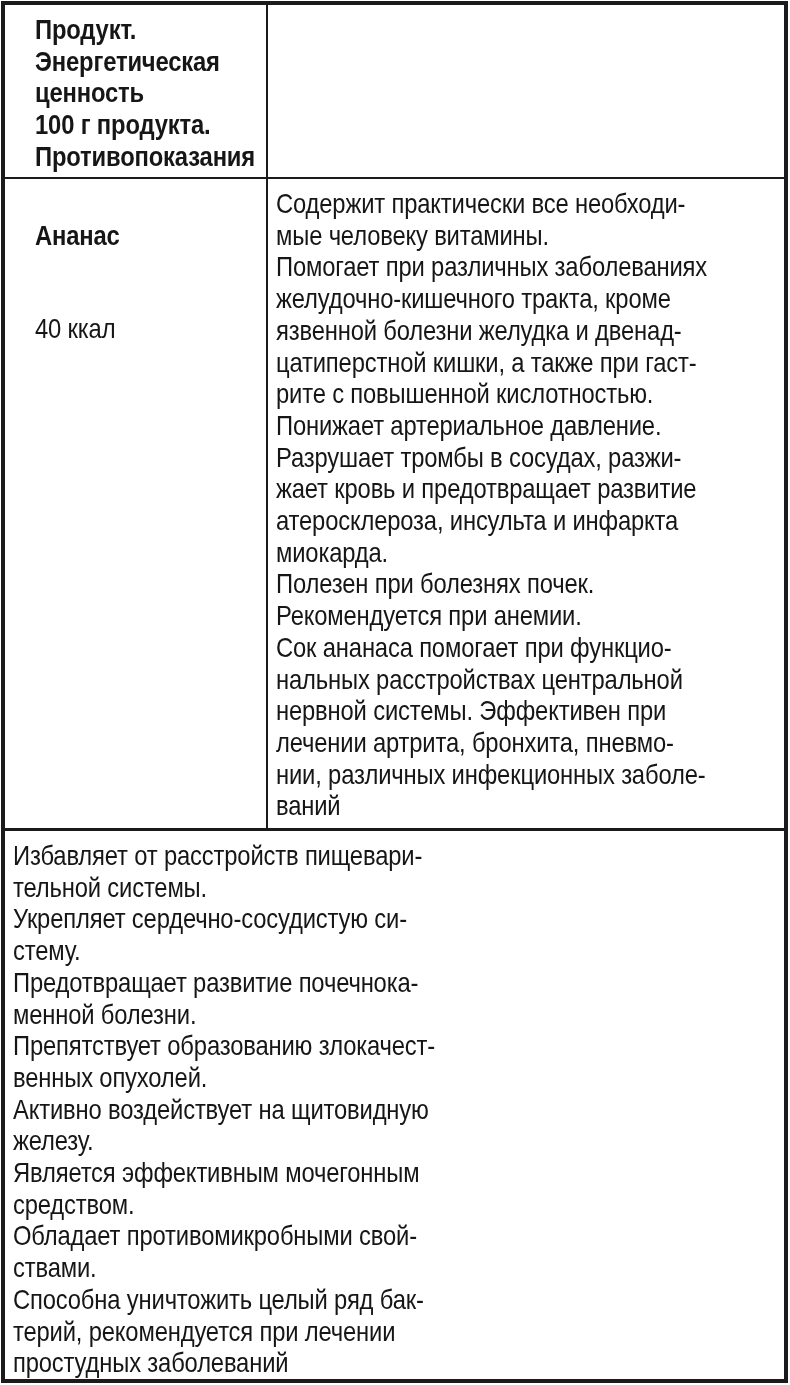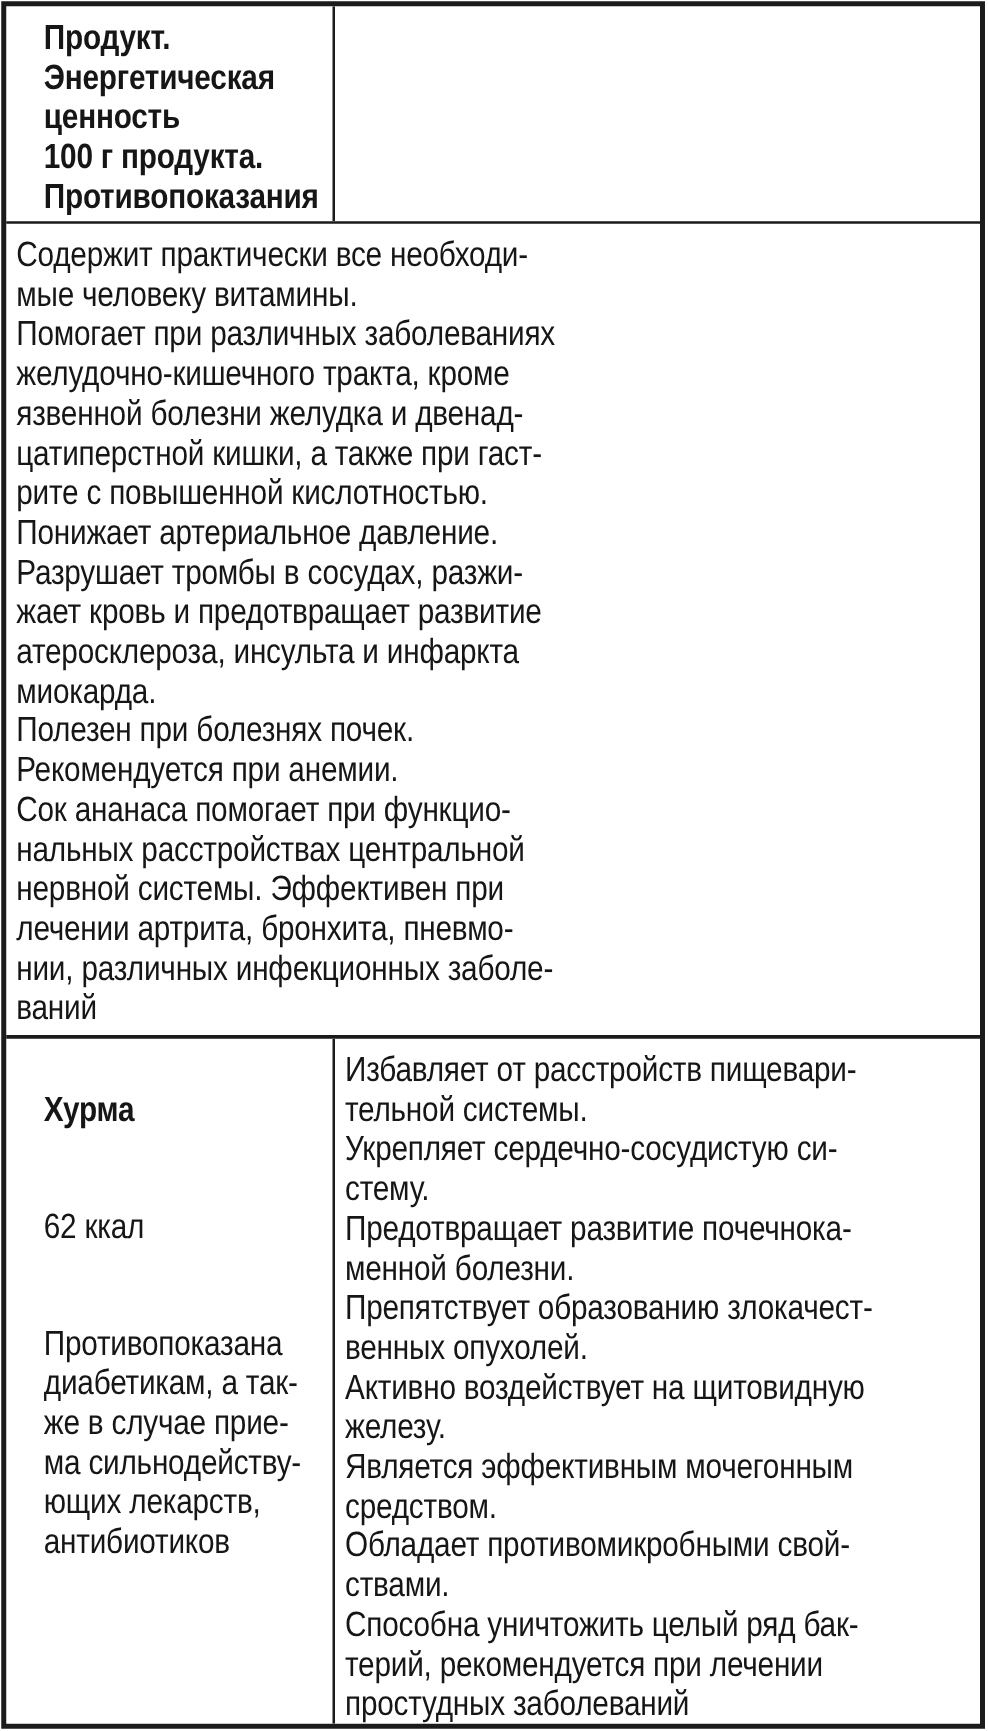--- a/index.html
+++ b/index.html
@@ -78,20 +78,27 @@
       <div class="cell left">
         <div class="txt bold">Продукт.
 Энергетическая
 ценность
 100 г продукта.
 Противопоказания</div>
       </div>
     </div>
 
     <div class="trow r1">
+      <div class="cell left">
+        <div class="txt">
+          <div class="product-name">Ананас</div>
+          <div class="energy-value">40 ккал</div>
+          <div class="contraindications"></div>
+        </div>
+      </div>
       <div class="cell right">
         <div class="txt">Содержит практически все необходи-
 мые человеку витамины.
 Помогает при различных заболеваниях
 желудочно-кишечного тракта, кроме
 язвенной болезни желудка и двенад-
 цатиперстной кишки, а также при гаст-
 рите с повышенной кислотностью.
 Понижает артериальное давление.
 Разрушает тромбы в сосудах, разжи-
@@ -103,32 +110,20 @@
 Сок ананаса помогает при функцио-
 нальных расстройствах центральной
 нервной системы. Эффективен при
 лечении артрита, бронхита, пневмо-
 нии, различных инфекционных заболе-
 ваний</div>
       </div>
     </div>
 
     <div class="trow r2">
-      <div class="cell left">
-        <div class="txt">
-          <div class="product-name">Хурма</div>
-          <div class="energy-value">62 ккал</div>
-          <div class="contraindications">Противопоказана
-диабетикам, а так-
-же в случае прие-
-ма сильнодейству-
-ющих лекарств,
-антибиотиков</div>
-        </div>
-      </div>
       <div class="cell right">
         <div class="txt">Избавляет от расстройств пищевари-
 тельной системы.
 Укрепляет сердечно-сосудистую си-
 стему.
 Предотвращает развитие почечнока-
 менной болезни.
 Препятствует образованию злокачест-
 венных опухолей.
 Активно воздействует на щитовидную

